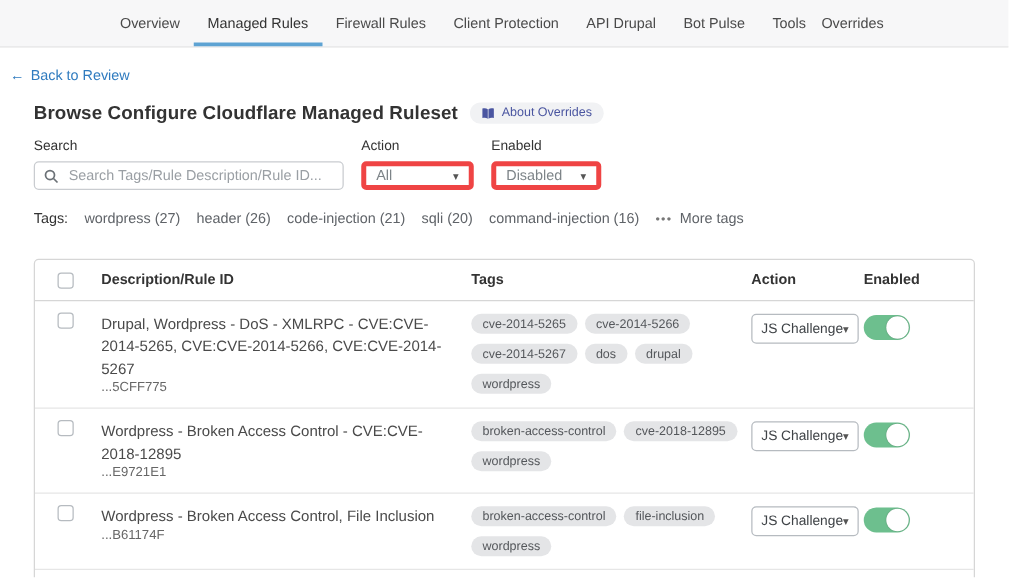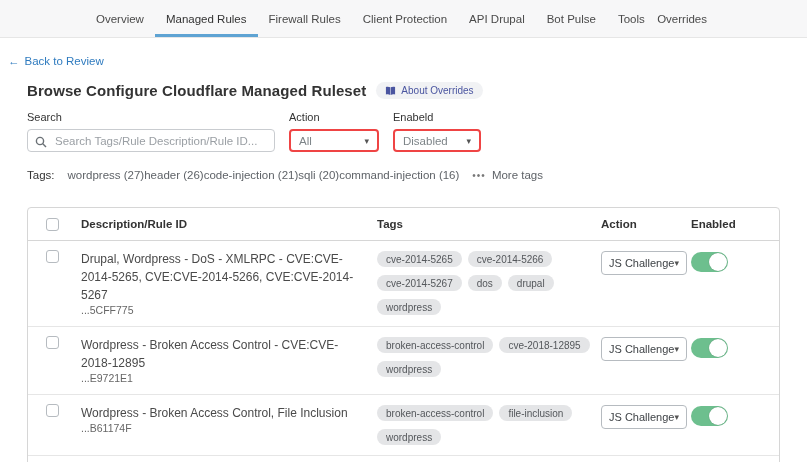--- a/index.html
+++ b/index.html
@@ -22,21 +22,21 @@
   .badge { display:inline-flex; align-items:center; gap:5px; background:#f1f2f4; border-radius:10px; padding:3px 9px; font-size:10px; color:#4a55a0; cursor:pointer; }
   .badge svg { display:block; }
 
   
   .filters { margin:12px 0 0 27px; display:flex; gap:14px; }
   .f-label { font-size:11px; color:#333; margin-bottom:6px; }
   .search-wrap { position:relative; width:248px; }
   .search-input { width:248px; height:23px; border:1px solid #c9ccd0; border-radius:4px; padding:0 8px 0 27px; font-size:11.5px; color:#444; font-family:"Liberation Sans", sans-serif; background:#fff; }
   .search-input::placeholder { color:#9a9fa4; }
   .search-icon { position:absolute; left:8px; top:5px; }
-  .sel { height:23px; border:2px solid #ef4444; border-radius:4px; background:#fff; display:flex; align-items:center; justify-content:space-between; padding:0 8px; font-size:11.5px; color:#7d8488; cursor:pointer; }
+  .sel { height:23px; border:4px solid #ef4444; border-radius:4px; background:#fff; display:flex; align-items:center; justify-content:space-between; padding:0 8px; font-size:11.5px; color:#7d8488; cursor:pointer; }
   .sel .caret { color:#555; font-size:9px; margin-left:8px; }
   .sel-action { width:90px; }
   .sel-enabled { width:88px; }
 
   
   .tagsbar { margin:17px 0 0 27px; display:flex; align-items:center; gap:13px; font-size:11.5px; }
   .tagsbar .tlabel { color:#333; }
   .tagsbar .tag-link { color:#5f6368; cursor:pointer; }
   .more-tags { color:#5f6368; cursor:pointer; display:inline-flex; align-items:center; gap:6px; }
   .more-tags .dots { color:#777; letter-spacing:1px; font-size:10px; }
@@ -116,21 +116,21 @@
       <div class="f-label">Enabeld</div>
       <div class="sel sel-enabled">
         <span>Disabled</span>
         <span class="caret">▾</span>
       </div>
     </div>
   </div>
 
   <div class="tagsbar">
     <span class="tlabel">Tags:</span>
-    <span class="tagsbar-links" style="display:flex;">
+    <span class="tagsbar-links" style="display:flex;gap:13px;">
         <span class="tag-link">wordpress (27)</span>
         <span class="tag-link">header (26)</span>
         <span class="tag-link">code-injection (21)</span>
         <span class="tag-link">sqli (20)</span>
         <span class="tag-link">command-injection (16)</span>
       </span>
     <span class="more-tags">
       <span class="dots">•••</span>
       <span>More tags</span>
     </span>

